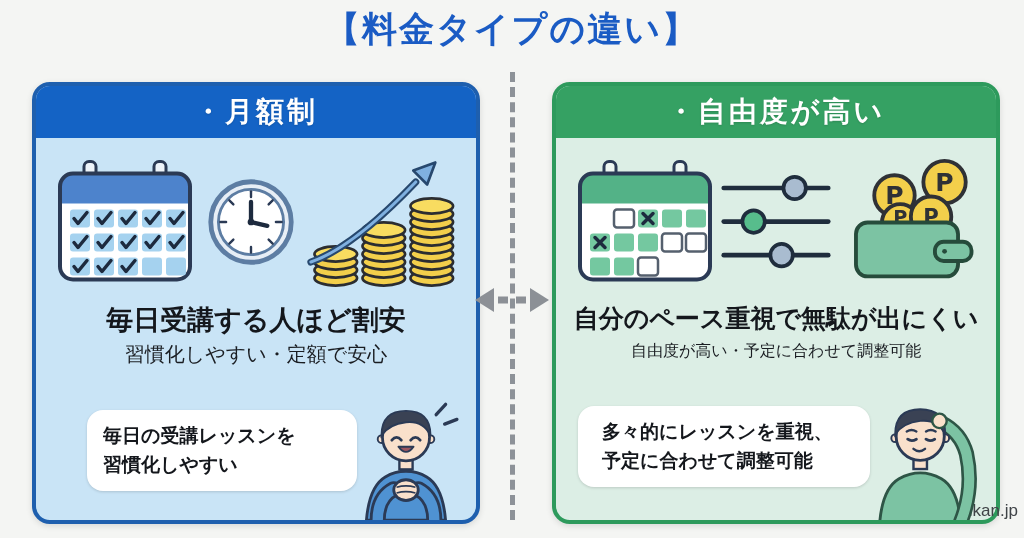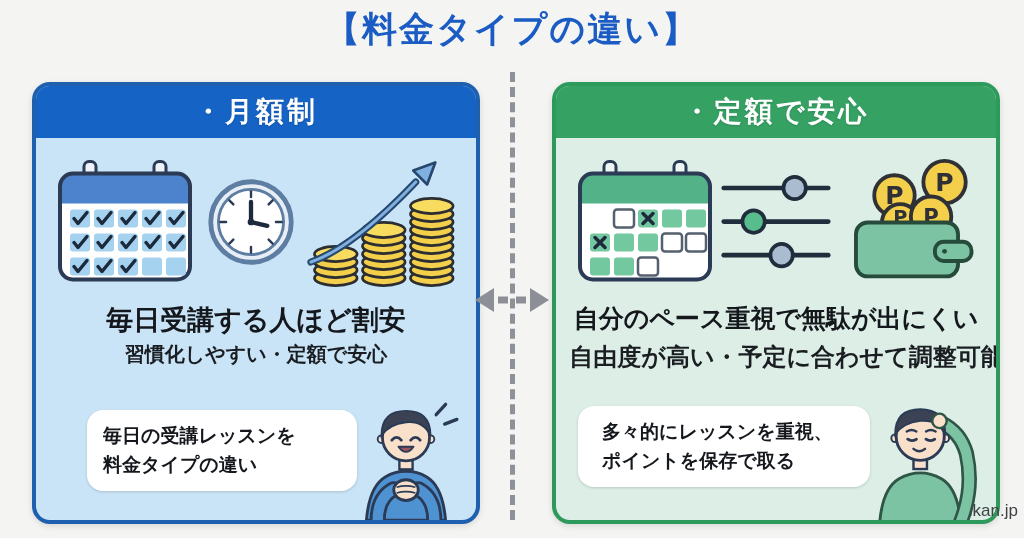--- a/index.html
+++ b/index.html
@@ -15,22 +15,22 @@
          align-items:center;justify-content:center;font-size:28px;font-weight:800;
          color:#ffffff;letter-spacing:3px;text-shadow:0 1px 2px rgba(0,0,0,.15);}
   .left .panel-header{background:#1463c5;}
   .right .panel-header{background:#35a163;}
   .icons-row{position:absolute;top:60px;left:14px;right:14px;height:152px;
          display:flex;align-items:center;justify-content:space-between;}
   .main-text{position:absolute;top:216px;left:0;width:100%;text-align:center;
          font-size:27px;font-weight:800;color:#14171c;}
   .right .main-text{font-size:25px;}
   .sub-text{position:absolute;top:255px;left:0;width:100%;text-align:center;
-         font-size:20px;font-weight:700;color:#1a1d22;}
-  .right .sub-text{font-size:24px;margin-left:11px;}
+         font-size:20px;font-weight:400;color:#1a1d22;}
+  .right .sub-text{font-size:16px;}
   .bubble{position:absolute;background:#ffffff;border-radius:16px;padding:12px 16px;
          font-size:19px;font-weight:700;line-height:1.5;color:#14171c;z-index:2;
          box-shadow:0 1px 3px rgba(0,0,0,.15);}
   .left .bubble{left:19px;top:324px;width:238px;margin-left:32px;}
   .right .bubble{left:22px;top:320px;width:252px;padding-left:24px;}
   .bubble-tail{position:absolute;width:26px;height:26px;background:#ffffff;z-index:2;
          clip-path:polygon(0 0,100% 62%,0 100%);}
   .left .bubble-tail{left:270px;top:350px;}
   .right .bubble-tail{left:286px;top:348px;}
   .character{position:absolute;bottom:-2px;z-index:1;}
@@ -141,21 +141,21 @@
         <path d="M10,120 C 45,108 85,75 128,30" fill="none" stroke="#7fb0e0" stroke-width="3.5" stroke-linecap="round"></path>
         <polygon points="150,8 125.2,17.2 140.8,32.8" fill="#7fb0e0" stroke="#27486e" stroke-width="3" stroke-linejoin="round"></polygon>
       </svg>
     </div>
 
     <div class="main-text">毎日受講する人ほど割安</div>
     <div class="sub-text">習慣化しやすい・定額で安心</div>
 
     <div class="bubble">
       <div>毎日の受講レッスンを</div>
-      <div>料金タイプの違い</div>
+      <div>習慣化しやすい</div>
     </div>
     <div class="bubble-tail"></div>
 
     <svg class="character" viewBox="0 0 140 130">
       <g stroke="#2b3a55" stroke-width="3.5" stroke-linecap="round">
         <path d="M102,18 L112,7"></path>
           <path d="M111,28 L124,23"></path>
       </g>
       <rect x="63" y="64" width="14" height="12" fill="#f9e0cb" stroke="#2b3a55" stroke-width="2.5"></rect>
       <circle cx="44" cy="44" r="4" fill="#f9e0cb" stroke="#2b3a55" stroke-width="2"></circle>
@@ -184,21 +184,21 @@
   <svg class="divider-arrow" viewBox="0 0 78 38">
     <g fill="#8c9096">
       <polygon points="2,19 21,7 21,31"></polygon>
       <polygon points="76,19 57,7 57,31"></polygon>
       <rect x="25" y="15.5" width="10" height="7"></rect>
       <rect x="43" y="15.5" width="10" height="7"></rect>
     </g>
   </svg>
 
   <div class="panel right">
-    <div class="panel-header">・定額で安心</div>
+    <div class="panel-header">・自由度が高い</div>
 
     <div class="icons-row">
 
       <svg width="150" height="135" viewBox="0 0 150 130">
         <rect x="34" y="4" width="12" height="26" rx="5" fill="#eef7f2" stroke="#2b3a55" stroke-width="3"></rect>
         <rect x="104" y="4" width="12" height="26" rx="5" fill="#eef7f2" stroke="#2b3a55" stroke-width="3"></rect>
         <rect x="10" y="16" width="130" height="106" rx="13" fill="#ffffff"></rect>
         <path d="M10,30 q0,-14 14,-14 h102 q14,0 14,14 v16 H10 z" fill="#53b287"></path>
         <rect x="10" y="16" width="130" height="106" rx="13" fill="none" stroke="#2b3a55" stroke-width="4"></rect>
         <g>
@@ -247,21 +247,21 @@
         <rect x="104" y="88" width="38" height="20" rx="9" fill="#7cc3a3" stroke="#264b3b" stroke-width="4"></rect>
         <circle cx="114" cy="98" r="2.5" fill="#264b3b"></circle>
       </svg>
     </div>
 
     <div class="main-text">自分のペース重視で無駄が出にくい</div>
     <div class="sub-text">自由度が高い・予定に合わせて調整可能</div>
 
     <div class="bubble">
       <div>多々的にレッスンを重視、</div>
-      <div>ポイントを保存で取る</div>
+      <div>予定に合わせて調整可能</div>
     </div>
     <div class="bubble-tail"></div>
 
     <svg class="character" viewBox="0 0 140 135">
       <path d="M22,135 Q25,100 42,90 Q53,84 64,84 Q75,84 86,90 Q103,100 106,135 Z" fill="#7cc3a3" stroke="#2e5546" stroke-width="3"></path>
       <path d="M106,135 Q120,100 112,64 Q106,42 86,32" fill="none" stroke="#2e5546" stroke-width="16" stroke-linecap="round"></path>
       <path d="M106,135 Q120,100 112,64 Q106,42 86,32" fill="none" stroke="#7cc3a3" stroke-width="10.5" stroke-linecap="round"></path>
       <rect x="57" y="68" width="14" height="12" fill="#f9e0cb" stroke="#2b3a55" stroke-width="2.5"></rect>
       <circle cx="38" cy="48" r="4" fill="#f9e0cb" stroke="#2b3a55" stroke-width="2"></circle>
       <circle cx="90" cy="48" r="4" fill="#f9e0cb" stroke="#2b3a55" stroke-width="2"></circle>

